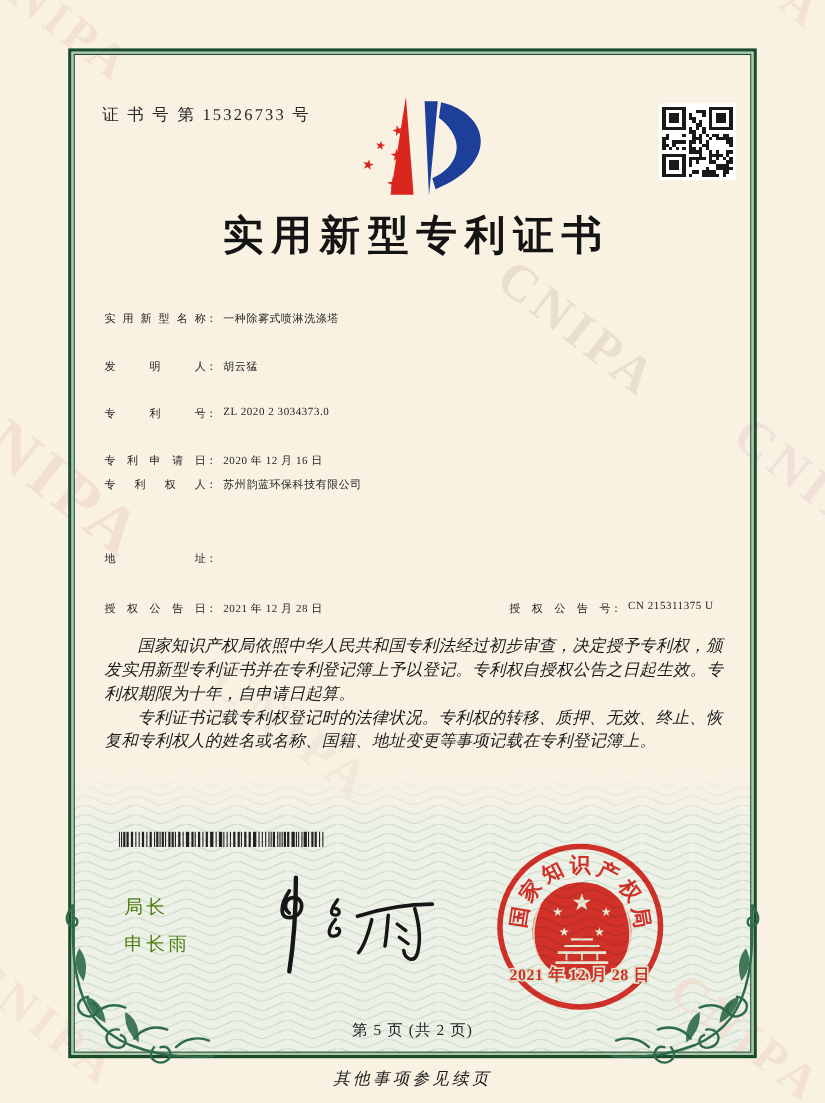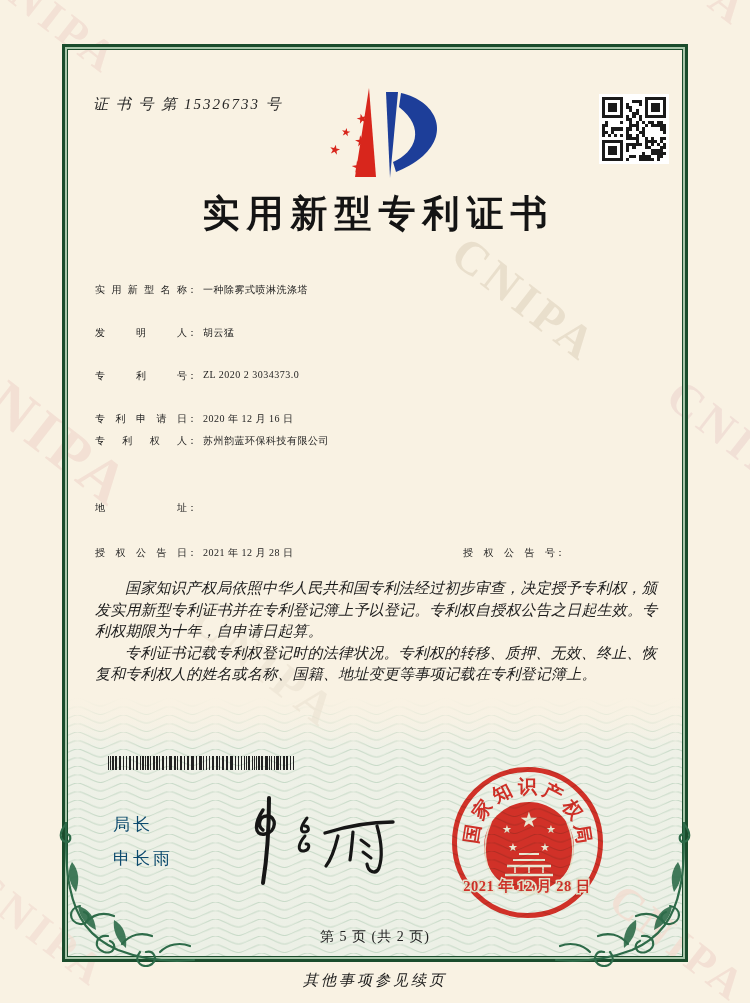--- a/index.html
+++ b/index.html
@@ -14,38 +14,38 @@
   .waves .fade{position:absolute;left:0;top:0;width:100%;height:52px;
          background:linear-gradient(180deg,#f9f2e3 0,rgba(249,242,227,0) 100%);}
   
   .frame{position:absolute;left:62px;top:44px;right:62px;bottom:41px;
          border:3px solid #1a4c2c;z-index:3;pointer-events:none;}
   .frame::before{content:"";position:absolute;inset:0;border:2px solid #a9c7ab;}
   .frame::after{content:"";position:absolute;inset:2px;border:1.5px solid #1a4c2c;}
   .flourish{position:absolute;z-index:4;pointer-events:none;}
   
   .cert-no{position:absolute;left:93px;top:95px;z-index:5;font-size:15px;
-           letter-spacing:2px;color:#262626;font-style:italic;}
+           letter-spacing:2px;color:#262626;}
   .logo{position:absolute;left:310px;top:84px;z-index:5;}
   .qr{position:absolute;left:599px;top:94px;width:70px;height:70px;background:#fff;
       z-index:5;padding:0;}
   .title{position:absolute;left:0;right:0;top:189px;z-index:5;text-align:center;
          font-size:37px;font-weight:bold;letter-spacing:7px;text-indent:7px;color:#141414;}
   .frow{position:absolute;left:95px;z-index:5;display:flex;font-size:10px;color:#1e1e1e;}
   .flabel{display:inline-block;width:92px;text-align:justify;text-align-last:justify;}
   .fcolon{display:inline-block;width:16px;}
   .fvalue{letter-spacing:.5px;}
   .addr .fvalue{width:380px;word-break:break-all;line-height:21px;}
   .grant2{position:absolute;left:368px;top:0;display:flex;}
   .paras{position:absolute;left:95px;top:578px;width:563px;z-index:5;font-style:italic;
          font-size:15px;line-height:21.5px;color:#1b1b1b;letter-spacing:.2px;}
   .paras p{margin:0;text-indent:2em;}
   .barcode{position:absolute;left:108px;top:756px;z-index:5;}
   .signer{position:absolute;left:113px;z-index:5;font-family:"Liberation Sans","DejaVu Sans",sans-serif;
-          font-size:17px;letter-spacing:3px;color:#0c4a6e;}
+          font-size:17px;letter-spacing:3px;color:#4d7c0f;}
   .signature{position:absolute;left:225px;top:788px;z-index:6;}
   .seal{position:absolute;left:445px;top:760px;z-index:7;opacity:.93;mix-blend-mode:multiply;}
   .pagenum{position:absolute;left:0;right:0;top:928px;z-index:5;text-align:center;
            font-size:14px;letter-spacing:1px;color:#222;}
   .contnote{position:absolute;left:0;right:0;top:971px;z-index:5;text-align:center;
             font-size:15px;font-style:italic;letter-spacing:3px;color:#1b1b1b;font-family:Liberation Mono, monospace;}
 </style>
 </head>
 <body>
 
@@ -270,20 +270,21 @@
     <span class="flabel">地址</span>
       <span class="fcolon">：</span>
   </div>
   <div class="frow" style="top:546px;right:95px">
     <span class="flabel">授权公告日</span>
       <span class="fcolon">：</span>
       <span class="fvalue">2021 年 12 月 28 日</span>
     <span class="grant2">
       <span class="flabel">授权公告号</span>
         <span class="fcolon">：</span>
+        <span class="fvalue">CN 215311375 U</span>
     </span>
   </div>
 
   <div class="paras">
     <p>国家知识产权局依照中华人民共和国专利法经过初步审查，决定授予专利权，颁发实用新型专利证书并在专利登记簿上予以登记。专利权自授权公告之日起生效。专利权期限为十年，自申请日起算。</p>
     <p>专利证书记载专利权登记时的法律状况。专利权的转移、质押、无效、终止、恢复和专利权人的姓名或名称、国籍、地址变更等事项记载在专利登记簿上。</p>
   </div>
 
   <div class="barcode">
     <svg id="barcode-svg" width="192" height="14">

